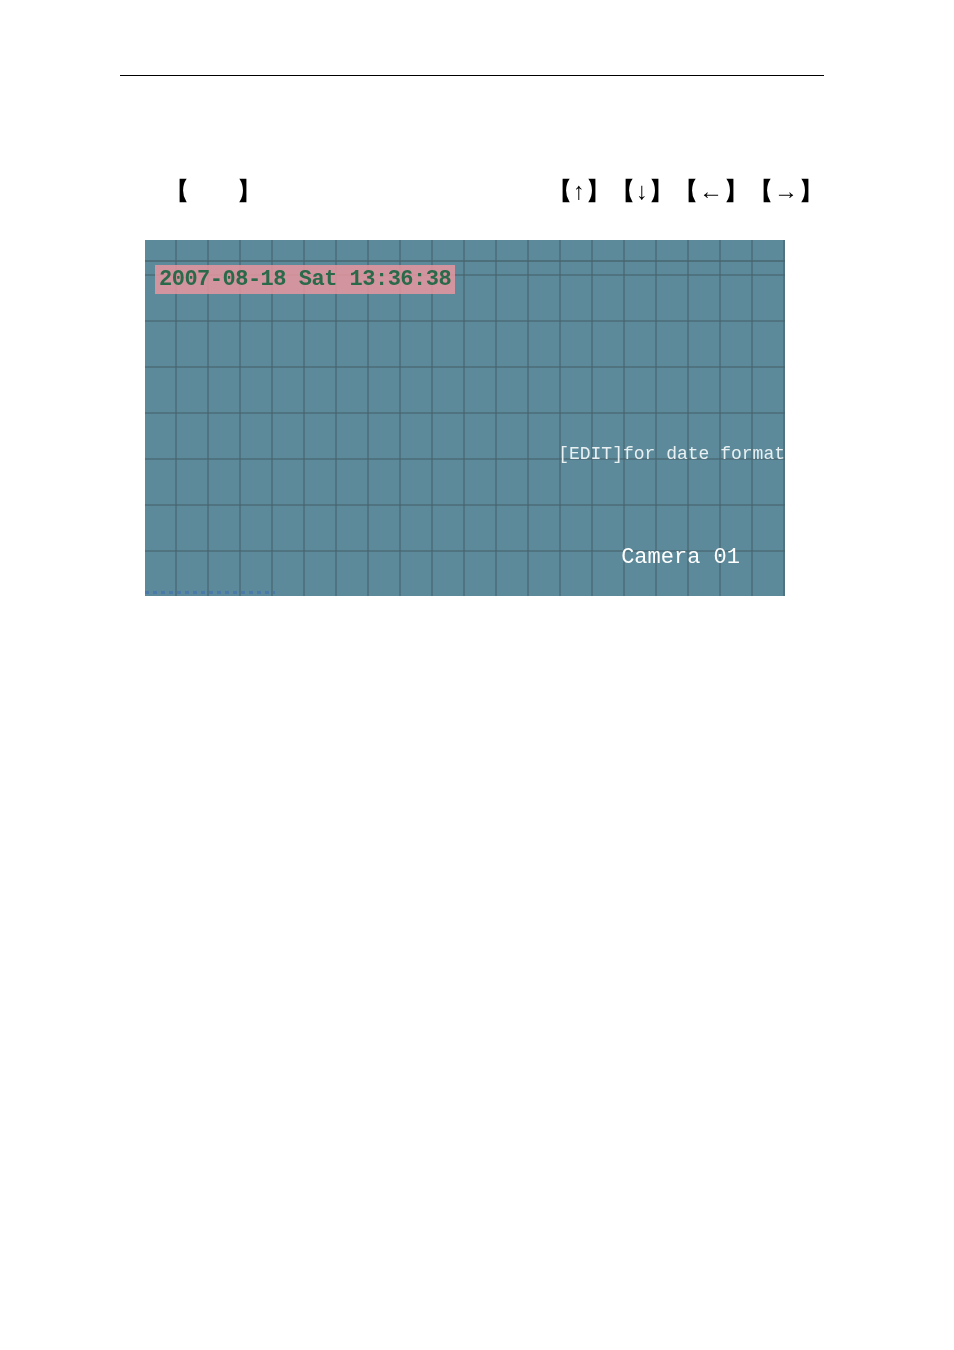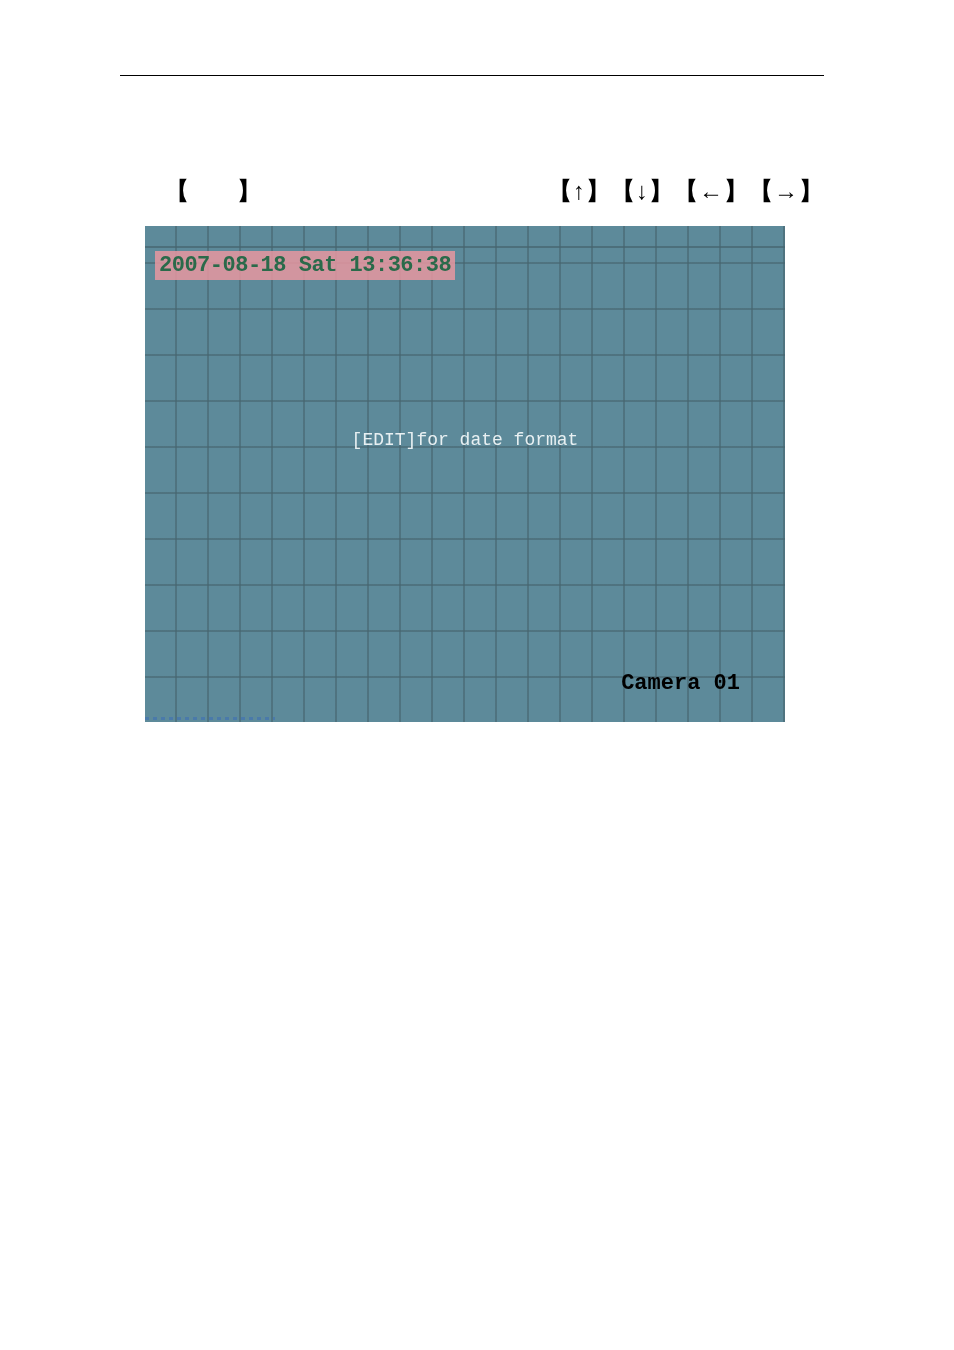--- a/index.html
+++ b/index.html
@@ -42,24 +42,24 @@
     }
     .bracket-right-group {
       position: absolute;
       right: 130px;
       font-size: 24px;
       font-weight: bold;
       letter-spacing: 1px;
     }
     .screenshot-frame {
       position: absolute;
-      top: 226px;
+      top: 240px;
       left: 145px;
       width: 640px;
-      height: 496px;
+      height: 356px;
       background: #5d8a9a;
       overflow: hidden;
     }
     .grid-overlay {
       position: absolute;
       top: 0;
       left: 0;
       width: 100%;
       height: 100%;
       pointer-events: none;
@@ -94,34 +94,34 @@
       font-size: 22px;
       font-weight: bold;
       color: #2a6a4a;
       letter-spacing: -0.5px;
     }
     .instruction-text {
       position: absolute;
       top: 200px;
       left: 0;
       right: 0;
-      text-align: center;
+      text-align: right;
       font-family: "Courier New", monospace;
       font-size: 18px;
       color: #e8f0f2;
       line-height: 28px;
     }
     .camera-label {
       position: absolute;
       bottom: 26px;
       right: 45px;
       font-family: "Courier New", monospace;
       font-size: 22px;
-      font-weight: bold;
-      color: #000000;
+      font-weight: normal;
+      color: #ffffff;
     }
     .scanline-bottom {
       position: absolute;
       bottom: 2px;
       left: 0;
       width: 130px;
       height: 3px;
       background: repeating-linear-gradient(90deg, #4a7aaa 0px, #4a7aaa 4px, transparent 4px, transparent 8px);
     }
   </style>

